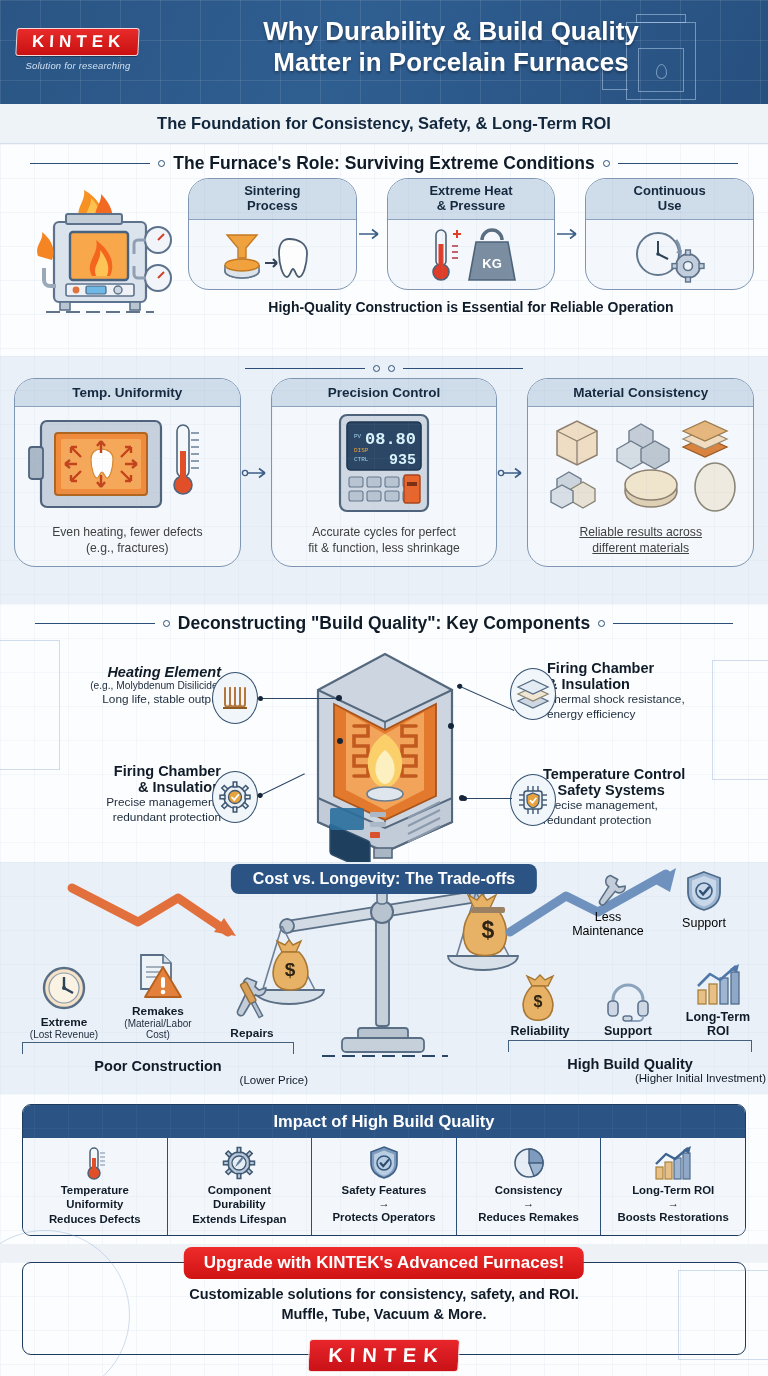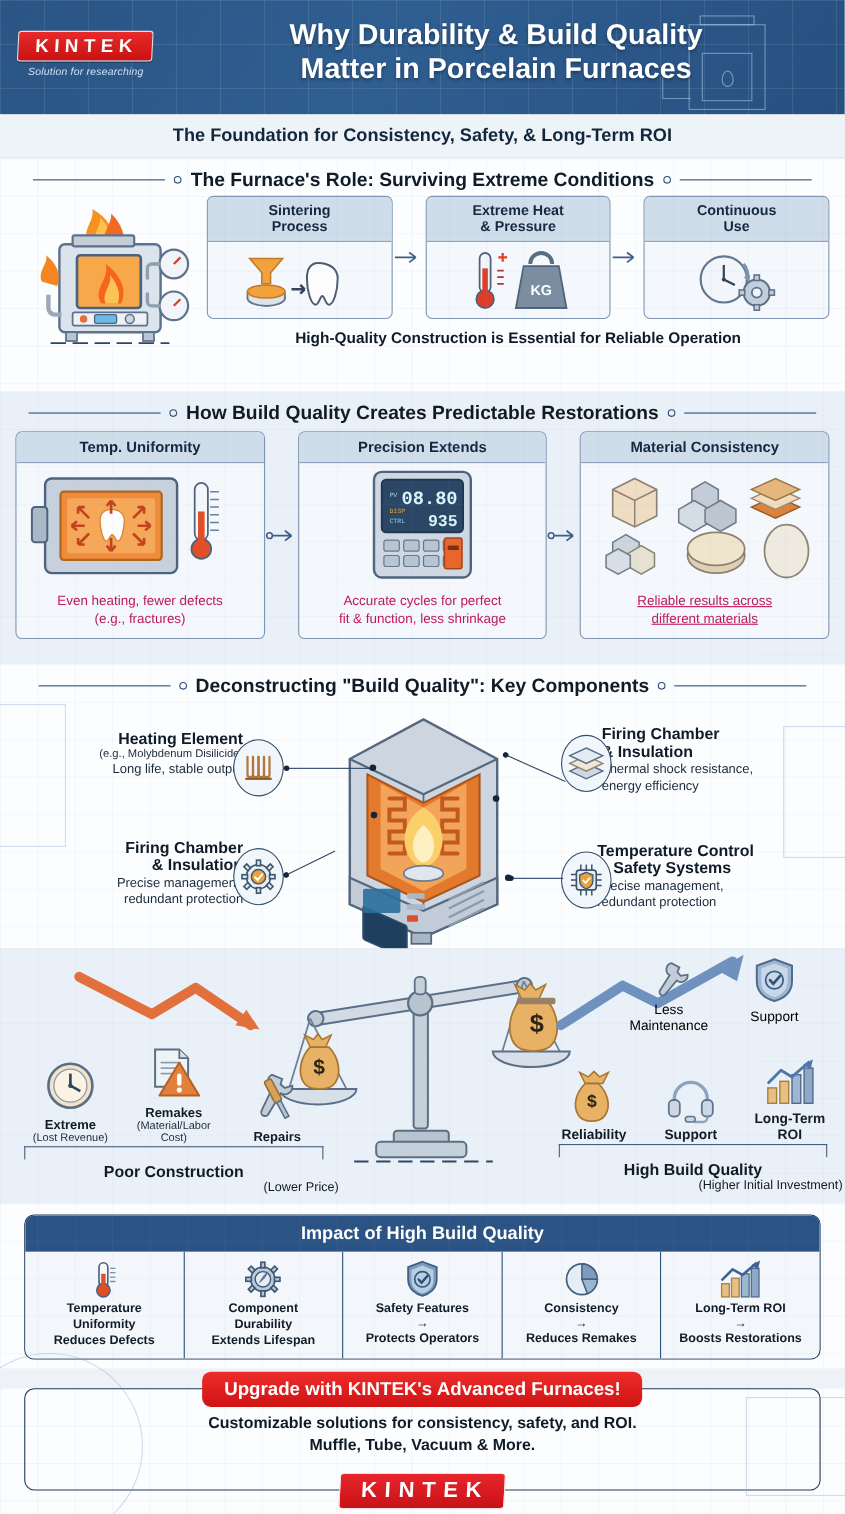--- a/index.html
+++ b/index.html
@@ -69,21 +69,21 @@
   .sec-tint  { background: #eaf0f7; }
 
   .sec-head { display:flex; align-items:center; justify-content:center; gap:8px; padding: 9px 18px 4px; }
   .sec-head .rule { flex: 1; height: 1.6px; background: #2b4f78; position: relative; max-width: 120px; }
   .sec-head .dot {
     width: 7px; height: 7px; border-radius: 50%; border: 1.6px solid #2b4f78; background: #fcfdfe; flex: none;
   }
   .sec-head h2 { font-size: 17.5px; font-weight: 800; color: #101b28; white-space: nowrap; }
 
   
-  .card { background: #f4f8fc; border: 1.6px solid #7f96b3; border-radius: 6px; overflow: hidden; }
+  .card { background: #f4f8fc; border: 1.6px solid #7f96b3; border-radius: 21px; overflow: hidden; }
   .card-hd {
     background: #cfdcea; text-align: center; font-weight: 700; color: #14283e;
     padding: 5px 4px; font-size: 13px; line-height: 1.14; border-bottom: 1.4px solid #8ca2bd;
   }
   .card-bd { display:flex; align-items:center; justify-content:center; }
 
   .arrow-h { flex:none; width: 30px; display:flex; align-items:center; justify-content:center; color:#3c5e86; }
   .arrow-h svg { display:block; }
 
   
@@ -93,21 +93,21 @@
   .s1-cards .row { display:flex; align-items:stretch; }
   .s1-card { flex:1; height: 112px; }
   .s1-card .card-bd { height: 72px; }
   .s1-foot { text-align:center; font-weight:800; font-size:14px; color:#101b28; padding-top:9px; }
 
   
   .s2-row { display:flex; align-items:stretch; padding: 2px 14px 10px; }
   .s2-card { flex:1; display:flex; flex-direction:column; }
   .s2-card .card-hd { font-size: 13.5px; padding: 6px 4px; }
   .s2-card .card-bd { flex:1; min-height: 96px; padding: 4px; }
-  .s2-desc { text-align:center; font-size:12.2px; color:#be185d; line-height:1.3; padding: 6px 6px 9px; }
+  .s2-desc { text-align:center; font-size:12.2px; color:#404040; line-height:1.3; padding: 6px 6px 9px; }
 
   
   .s3-wrap { position: relative; height: 228px; }
   .comp { position: absolute; width: 215px; }
   .comp .ttl { font-size: 14.5px; font-weight: 800; color:#101b28; line-height:1.12; }
   .comp .sub { font-size: 10.2px; color:#1b2a3b; line-height:1.2; }
   .comp .txt { font-size: 11.8px; color:#1b2a3b; line-height:1.24; }
   .comp.left { text-align: right; }
   .comp.right { text-align: left; }
   .badge {
@@ -311,21 +311,20 @@
         <div class="s1-foot">High-Quality Construction is Essential for Reliable Operation</div>
       </div>
     </div>
   </div>
 
   <div class="section sec-tint" style="height:248px;">
     <div class="blueprint" style="opacity:.35;"></div>
     <div class="sec-head">
       <div class="rule"></div>
       <div class="dot" style="background:#eaf0f7;"></div>
-      <h2>How Build Quality Creates Predictable Restorations</h2>
       <div class="dot" style="background:#eaf0f7;"></div>
       <div class="rule"></div>
     </div>
 
     <div class="s2-row">
 
       <div class="card s2-card">
         <div class="card-hd">Temp. Uniformity</div>
         <div class="card-bd">
           <svg width="200" height="104" viewBox="0 0 200 104">
@@ -363,21 +362,21 @@
       </div>
 
       <div class="arrow-h" style="align-self:center;">
         <svg width="28" height="12" viewBox="0 0 28 12">
           <circle cx="3" cy="6" r="2.6" fill="#eef3f8" stroke="#3c5e86" stroke-width="1.4"></circle>
           <path d="M6 6 h17 m0 0 l-6 -4.5 m6 4.5 l-6 4.5" stroke="#3c5e86" stroke-width="1.6" fill="none"></path>
         </svg>
       </div>
 
       <div class="card s2-card">
-        <div class="card-hd">Precision Extends</div>
+        <div class="card-hd">Precision Control</div>
         <div class="card-bd">
           <svg width="108" height="104" viewBox="0 0 108 104">
             <rect x="10" y="4" width="88" height="96" rx="7" fill="#cfd8e2" stroke="#4f647c" stroke-width="2.2"></rect>
             <rect x="17" y="11" width="74" height="48" rx="4" fill="#2b4765" stroke="#1f3650" stroke-width="1.6"></rect>
             <text x="24" y="27" font-family="Liberation Mono, monospace" font-size="6" fill="#9fd0e8">PV</text>
             <text x="24" y="41" font-family="Liberation Mono, monospace" font-size="6" fill="#e8a33c">DISP</text>
             <text x="24" y="50" font-family="Liberation Mono, monospace" font-size="6" fill="#9fd0e8">CTRL</text>
             <text x="86" y="33" font-family="Liberation Mono, monospace" font-size="17" font-weight="700" fill="#d9f2fb" text-anchor="end">08.80</text>
             <text x="86" y="53" font-family="Liberation Mono, monospace" font-size="15" font-weight="700" fill="#d9f2fb" text-anchor="end">935</text>
             <g fill="#b8c4d1" stroke="#64788e" stroke-width="1.1">
@@ -487,21 +486,21 @@
             <line x1="118" y1="172" x2="150" y2="156"></line>
             <line x1="118" y1="180" x2="150" y2="164"></line>
             <line x1="118" y1="188" x2="150" y2="172"></line>
             <line x1="118" y1="196" x2="150" y2="180"></line>
           </g>
           <rect x="84" y="202" width="18" height="10" fill="#a9b6c4" stroke="#55687d" stroke-width="1.6"></rect>
         </svg>
       </div>
 
       <div class="comp left" style="left:6px; top:26px;">
-        <div class="ttl" style="white-space:pre-line;">Heating Element</div>
+        <div class="ttl" style="white-space:pre-line;font-style:italic;">Heating Element</div>
         <div class="sub">(e.g., Molybdenum Disilicide)</div>
         <div class="txt" style="white-space:pre-line;">Long life, stable output</div>
       </div>
       <div class="badge" style="left:212px; top:34px;">
         <svg width="28" height="26" viewBox="0 0 28 26">
           <g fill="none" stroke="#b4763a" stroke-width="2" stroke-linecap="round">
             <path d="M4 3 v16 a2.5 2.5 0 0 0 5 0 v-16"></path>
             <path d="M9 3 v16 a2.5 2.5 0 0 0 5 0 v-16"></path>
             <path d="M14 3 v16 a2.5 2.5 0 0 0 5 0 v-16"></path>
             <path d="M19 3 v16 a2.5 2.5 0 0 0 5 0 v-16"></path>
@@ -581,20 +580,21 @@
           <path d="M13.4 16.5 l2 2.2 l3.6 -4.4" fill="none" stroke="#fff" stroke-width="1.6" stroke-linecap="round"></path>
         </svg>
       </div>
       <div class="leader" style="left:462px; top:160px; width:50px;"></div>
       <div style="position:absolute;left:459px;top:157px;width:6px;height:6px;border-radius:50%;background:#16263a;"></div>
     </div>
   </div>
 
   <div class="section sec-tint" style="height:232px;">
     <div class="blueprint" style="opacity:.35;"></div>
+    <div class="banner">Cost vs. Longevity: The Trade-offs</div>
 
     <div class="s4">
 
       <div style="position:absolute; left:258px; top:18px;">
         <svg width="250" height="200" viewBox="0 0 250 200">
           <rect x="118" y="24" width="13" height="122" rx="3" fill="#c6d0db" stroke="#5a6f86" stroke-width="1.8"></rect>
           <rect x="100" y="148" width="50" height="12" rx="3" fill="#b8c3d0" stroke="#5a6f86" stroke-width="1.8"></rect>
           <rect x="84" y="158" width="82" height="14" rx="4" fill="#c6d0db" stroke="#5a6f86" stroke-width="1.8"></rect>
           <line x1="64" y1="176" x2="190" y2="176" stroke="#2c4666" stroke-width="1.8" stroke-dasharray="13 7"></line>
 

